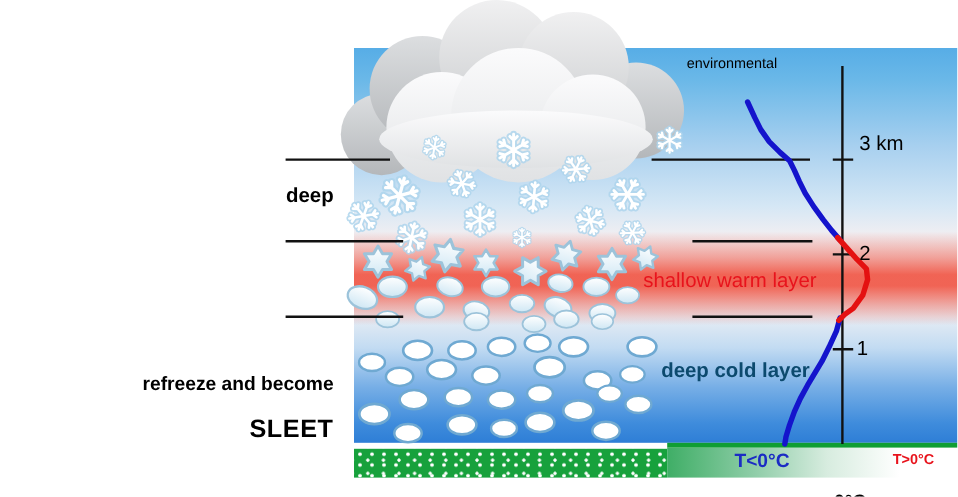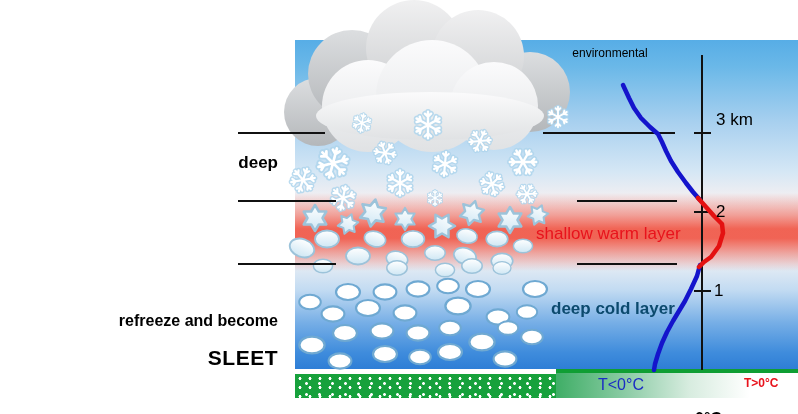--- a/index.html
+++ b/index.html
@@ -39,21 +39,21 @@
   .lbl{position:absolute;white-space:nowrap;color:#000;}
   .left-label{right:520px;text-align:right;font-weight:bold;}
   .lbl-snow{top:153px;font-size:17px;}
   .lbl-melted{top:226px;font-size:16px;}
   .lbl-frozen1{top:294px;font-size:16px;}
   .lbl-frozen2{top:312px;font-size:16px;}
   .lbl-sleet{top:332px;font-size:21px;letter-spacing:0.5px;margin-top:14px;}
   .lbl-envtemp{left:537px;top:43px;width:146px;text-align:center;font-size:12px;line-height:20px;font-weight:normal;}
   .lbl-shallow{left:536px;top:224px;font-size:17px;font-weight:normal;color:#e8131c;}
   .lbl-deep{left:551px;top:299px;font-size:17px;font-weight:bold;color:#0c4a6e;}
-  .lbl-tcold{left:598px;top:376px;font-size:16px;font-weight:normal;color:#1b2cc4;}
+  .lbl-tcold{left:612px;top:376px;font-size:16px;font-weight:bold;color:#1b2cc4;}
   .lbl-tzero{left:695px;top:376px;font-size:16px;font-weight:bold;color:#000;margin-top:34px;}
   .lbl-twarm{left:744px;top:376px;font-size:12px;font-weight:bold;color:#e8131c;}
   .lbl-km3{left:716px;top:110px;font-size:17px;}
   .lbl-km2{left:716px;top:202px;font-size:17px;}
   .lbl-km1{left:714px;top:281px;font-size:17px;}
 </style>
 </head>
 <body>
 
 <div id="canvas">

